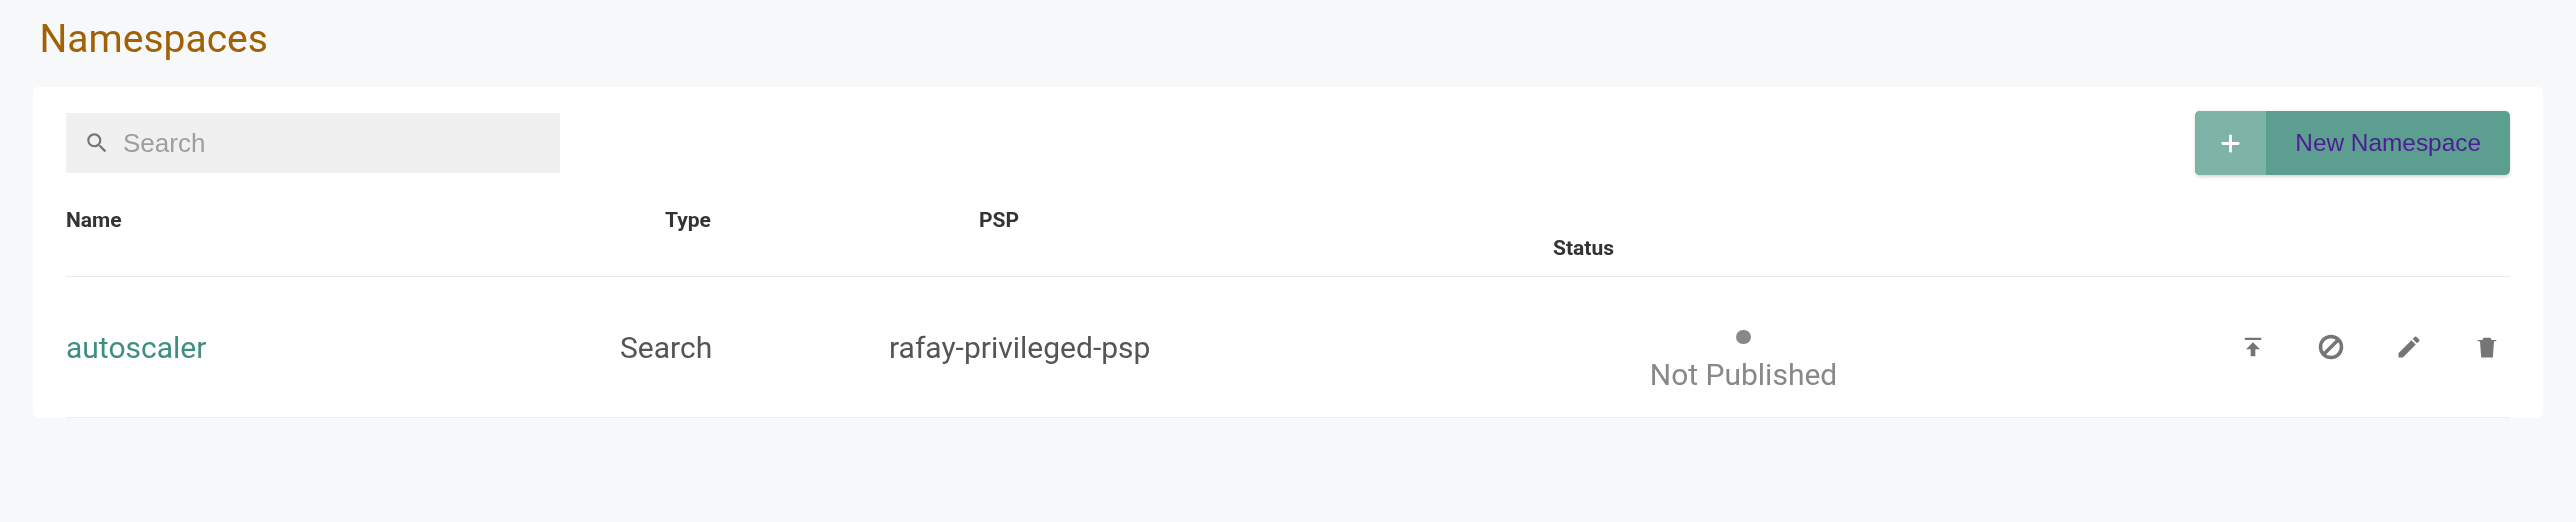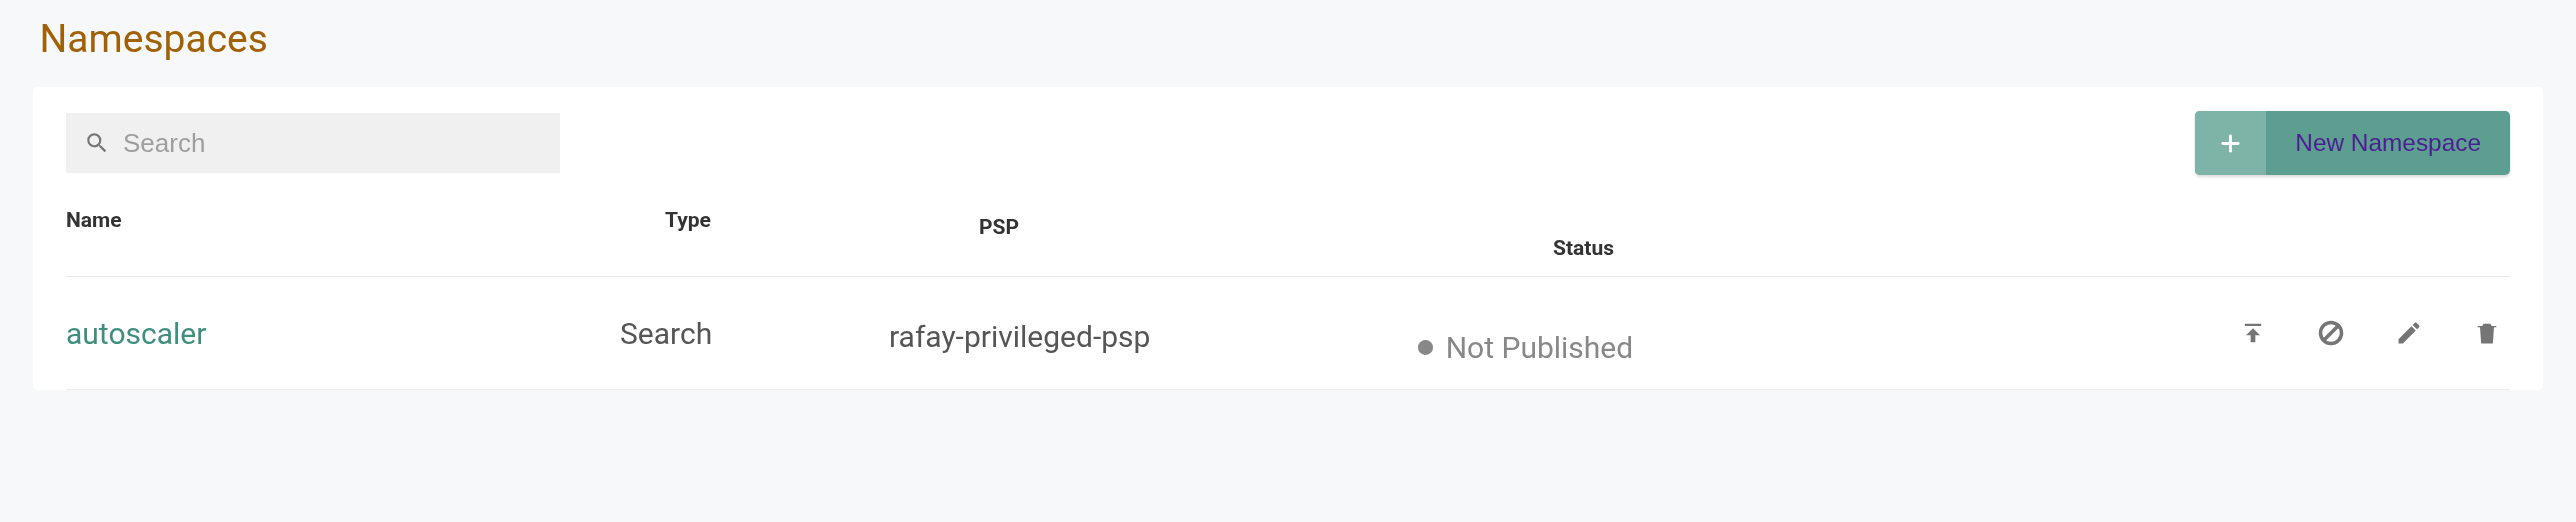--- a/index.html
+++ b/index.html
@@ -96,40 +96,41 @@
       display: flex;
       border-bottom: 1.6px solid #e8e8e8;
       padding-bottom: 16.3px;
       font-weight: 700;
       font-size: 21px;
       color: #333;
       gap: 45px;
     }
     .col-name { width: 554px; }
     .col-type { width: 269px; }
-    .col-psp  { width: 529px; margin-top: 7px; }
+    .col-psp  { width: 529px; }
     .col-status { width: 651px; margin-top: 28px; }
     .col-actions { flex: 1; display: flex; justify-content: flex-end; gap: 49px; padding-right: 8.1px; }
     .table-row {
       display: flex;
       align-items: center;
       padding: 24.4px 0;
       border-bottom: 0.8px solid #eee;
       font-size: 30px;
       color: #555;
     }
     .row-name-link {
       color: #3f8e7f;
       text-decoration: none;
     }
     .status-cell {
       display: flex;
       align-items: center;
       gap: 13px;
       color: #888;
+      flex-direction: column;
     }
     .status-dot {
       width: 14.7px;
       height: 14.7px;
       background: #888;
       border-radius: 50%;
       display: inline-block;
     }
     .action-icon {
       width: 29px;

